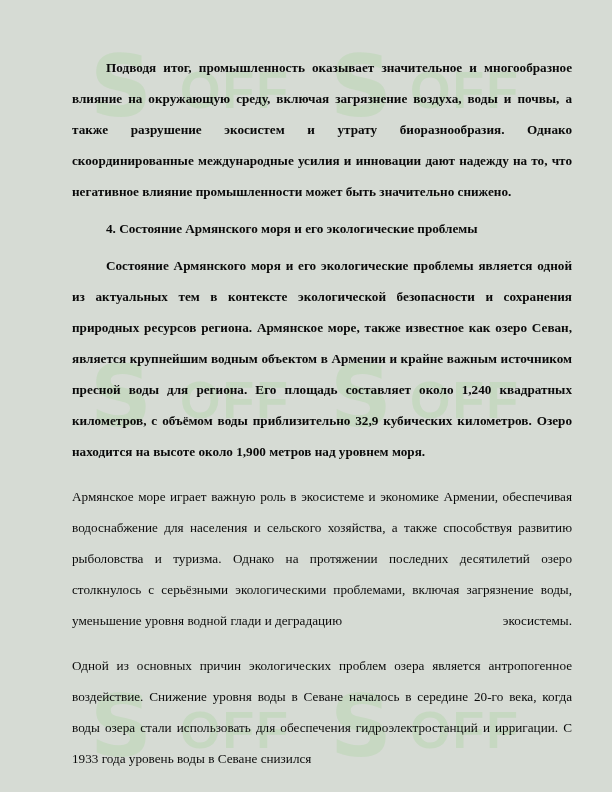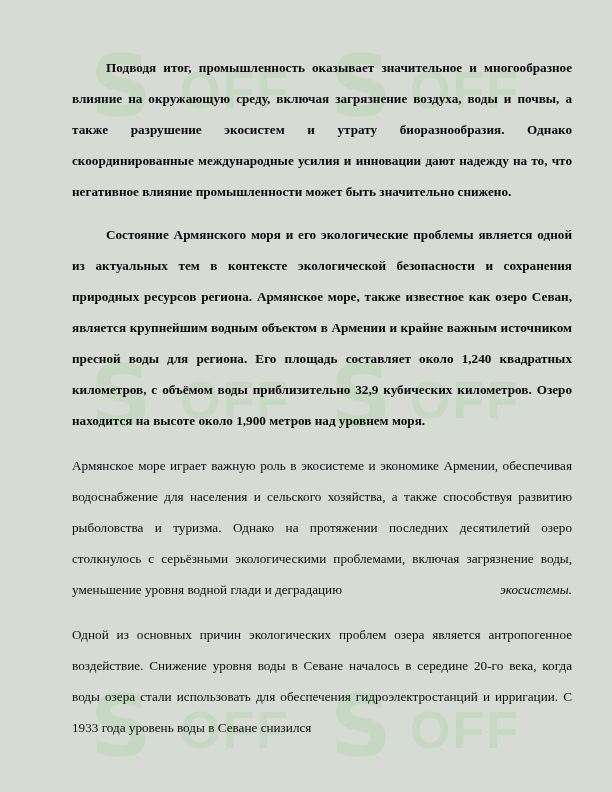--- a/index.html
+++ b/index.html
@@ -75,21 +75,20 @@
   }
   .gap {
     height: 14px;
   }
   .gap-sm {
     height: 6px;
   }
   .rtail {
     display: inline-block;
     float: right;
-    font-style: italic;
   }
 </style>
 </head>
 <body>
 
 <div id="page">
 
   <div class="watermarks">
     <div class="wm wm-big" style="left:180px; top:60px;">OFF</div>
     <div class="wm wm-big" style="left:410px; top:60px;">OFF</div>
@@ -109,20 +108,21 @@
 
   <div class="content">
 
 
     <div class="gap-sm"></div>
 
     <p class="para indent">Подводя итог, промышленность оказывает значительное и многообразное влияние на окружающую среду, включая загрязнение воздуха, воды и почвы, а также разрушение экосистем и утрату биоразнообразия. Однако скоординированные международные усилия и инновации дают надежду на то, что негативное влияние промышленности может быть значительно снижено.</p>
 
     <div class="gap-sm"></div>
 
+    <p class="heading">4. Состояние Армянского моря и его экологические проблемы</p>
 
     <div class="gap-sm"></div>
 
     <p class="para indent">Состояние Армянского моря и его экологические проблемы является одной из актуальных тем в контексте экологической безопасности и сохранения природных ресурсов региона. Армянское море, также известное как озеро Севан, является крупнейшим водным объектом в Армении и крайне важным источником пресной воды для региона. Его площадь составляет около 1,240 квадратных километров, с объёмом воды приблизительно 32,9 кубических километров. Озеро находится на высоте около 1,900 метров над уровнем моря.</p>
 
     <div class="gap"></div>
 
     <p class="para"><span>Армянское море играет важную роль в экосистеме и экономике Армении, обеспечивая водоснабжение для населения и сельского хозяйства, а также способствуя развитию рыболовства и туризма. Однако на протяжении последних десятилетий озеро столкнулось с серьёзными экологическими проблемами, включая загрязнение воды, уменьшение уровня водной глади и деградацию</span><span class="rtail">экосистемы.</span></p>
 
     <div class="gap"></div>

